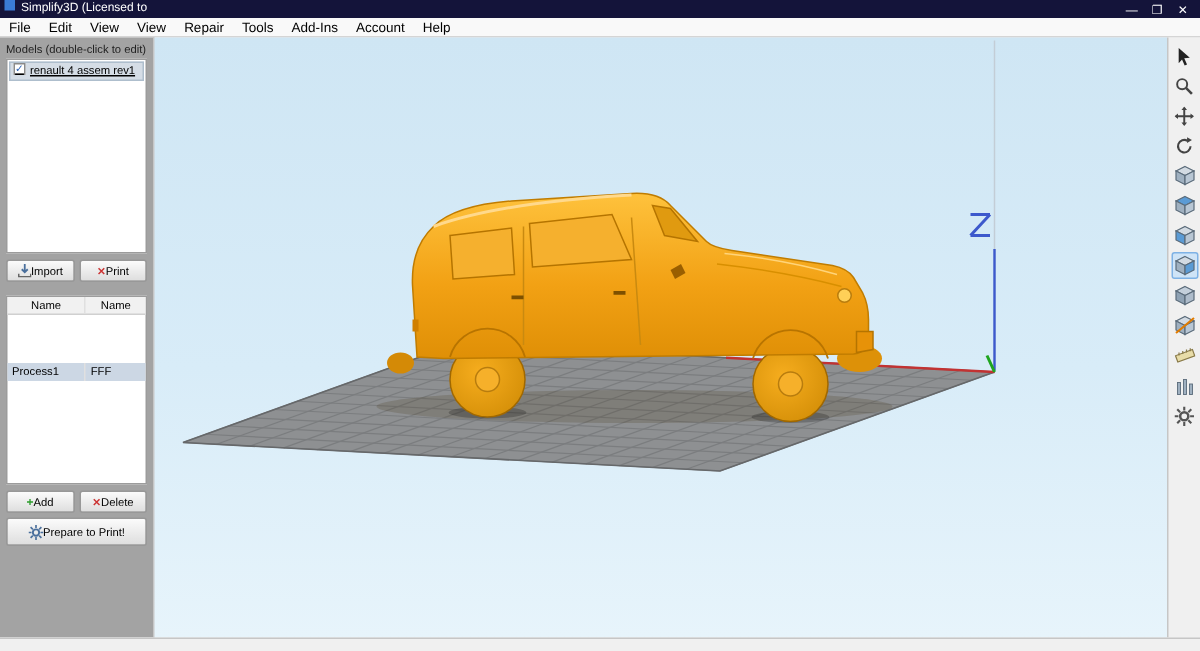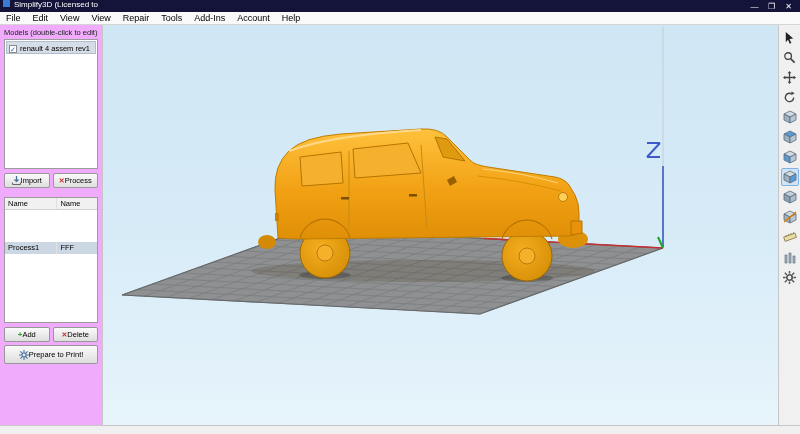--- a/index.html
+++ b/index.html
@@ -10,33 +10,33 @@
   .titlebar { position:absolute; top:0; left:0; width:800px; height:12px; background:#14143a; color:#fff; display:flex; padding:0 3px; }
   .titlebar .logo { width:7px; height:7px; background:#3a7bd5; margin-right:4px; }
   .titlebar .title { font-size:8px; flex:1; }
   .win-ctrl { width:17px; height:12px; display:flex; align-items:center; justify-content:center; font-size:8px; color:#fff; cursor:default; }
 
   
   .menubar { position:absolute; top:12px; left:0; width:800px; height:13px; background:#f9f9f9; border-bottom:1px solid #d5d5d5; display:flex; align-items:center; }
   .menu-item { padding:0 6px; font-size:9px; height:13px; display:flex; align-items:center; }
 
   
-  .sidebar { position:absolute; top:25px; left:0; width:103px; height:400px; background:#f0abfc; border-right:1px solid #c6c6c6; padding:3px 4px; }
+  .sidebar { position:absolute; top:25px; left:0; width:103px; height:400px; background:#a3a3a3; border-right:1px solid #c6c6c6; padding:3px 4px; }
   .panel-label { font-size:7.5px; color:#222; margin-bottom:2px; }
   .listbox { background:#fff; border:1px solid #9c9c9c; height:130px; margin-bottom:4px; padding:1px; }
-  .model-item { display:flex; align-items:flex-end; gap:3px; background:#d5dde6; border:1px solid #aebecd; height:13px; padding:0 2px; font-size:7.5px; }
+  .model-item { display:flex; align-items:flex-start; gap:3px; background:#d5dde6; border:1px solid #aebecd; height:13px; padding:0 2px; font-size:7.5px;text-decoration:underline; }
   .cb { width:8px; height:8px; background:#fff; border:1px solid #8a8a8a; font-size:7px; line-height:7px; text-align:center; color:#2a62b8; }
   .btn-row { display:flex; gap:3px; margin-bottom:3px; }
   .btn { flex:1; height:15px; background:linear-gradient(#fbfbfb,#dedede); border:1px solid #989898; border-radius:2px; font-size:7.5px; display:flex; align-items:center; justify-content:center; gap:0; cursor:default;text-align:center; }
   .btn.full { width:100%; }
   .btn .plus { color:#2e9e2e; font-weight:bold; font-size:8px; }
   .btn .cross { color:#c33; font-weight:bold; font-size:7px; }
   .proc-table { background:#fff; border:1px solid #9c9c9c; height:126px; margin-bottom:4px; font-size:7.5px; }
   .proc-head { display:flex; background:#f1f1f1; border-bottom:1px solid #d0d0d0; height:12px; }
-  .proc-head > div { padding:1px 3px; }
+  .proc-head > div { padding:1px 3px;text-align:center; }
   .proc-head .c1, .proc-row .c1 { width:57%; border-right:1px solid #e0e0e0; }
   .proc-head .c2, .proc-row .c2 { width:43%; }
   .proc-row { display:flex; background:#ccd7e4; height:12px;margin-top:32px; }
   .proc-row > div { padding:1px 3px; }
 
   
   .viewport { position:absolute; top:25px; left:103px; width:675px; height:400px;
     background:linear-gradient(#cfe6f4 0%, #d8ecf8 55%, #e7f4fb 100%); }
   .scene { position:absolute; top:0; left:0; }
   #plate line, #plate rect { vector-effect:non-scaling-stroke; }
@@ -83,21 +83,21 @@
   <div class="btn-row">
     <div class="btn">
       <svg width="9" height="9" viewBox="0 0 9 9">
           <path d="M4.5 0v5M2.5 3.5L4.5 5.5 6.5 3.5" stroke="#4a6f9c" stroke-width="1.2" fill="none"></path>
           <path d="M0.5 6.5v2h8v-2" stroke="#666" fill="none"></path>
         </svg>
       <span>Import</span>
     </div>
     <div class="btn">
       <span class="cross">✕</span>
-      <span>Process</span>
+      <span>Print</span>
     </div>
   </div>
   <div style="height:6px"></div>
   <div class="proc-table">
     <div class="proc-head">
       <div class="c1">Name</div>
       <div class="c2">Name</div>
     </div>
     <div class="proc-row">
       <div class="c1">Process1</div>

